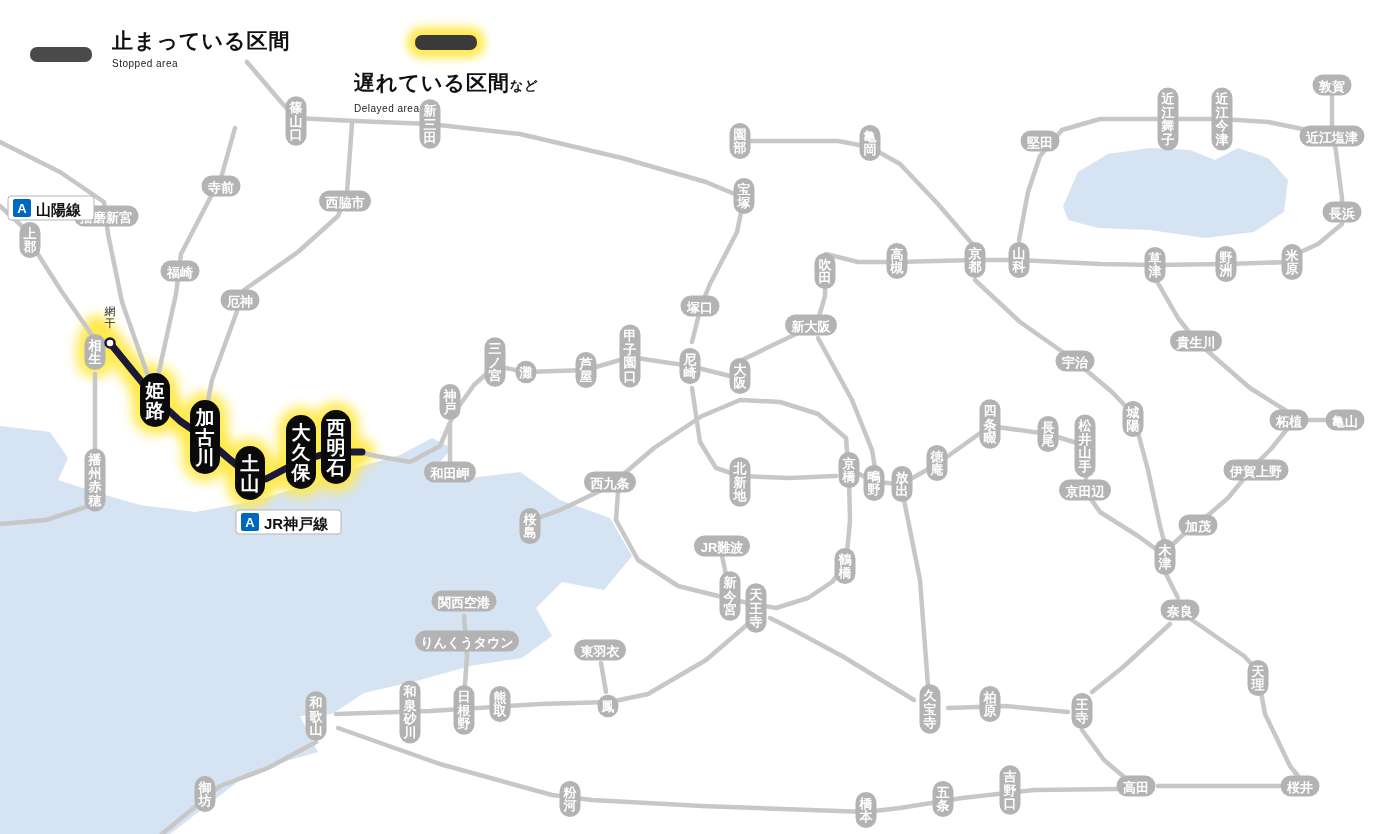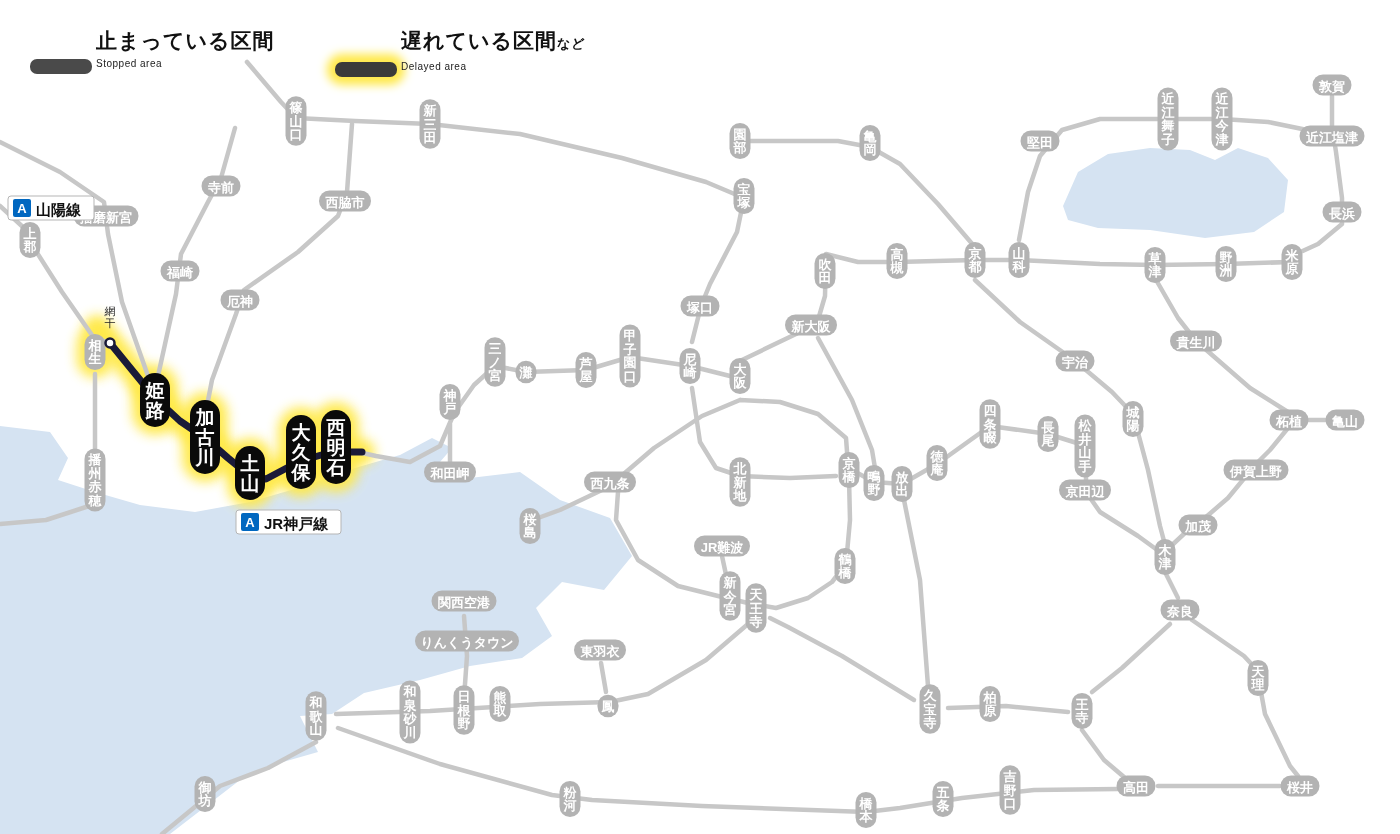--- a/index.html
+++ b/index.html
@@ -2,23 +2,23 @@
 <html><head>
 <meta charset="utf-8">
 <style>
   html,body{margin:0;padding:0;}
   body{
     width:1400px;height:834px;position:relative;overflow:hidden;background:#ffffff;
     font-family:"Liberation Sans","DejaVu Sans",sans-serif;
   }
   #map-svg{position:absolute;left:0;top:0;display:block;font-family:"Liberation Sans","DejaVu Sans",sans-serif;}
   .legend{position:absolute;left:0;top:0;width:100%;height:90px;z-index:5;pointer-events:none;}
-  .legend-item{position:absolute;top:28px;display:flex;align-items:flex-end;gap:4px;}
+  .legend-item{position:absolute;top:28px;display:flex;align-items:center;gap:20px;}
   .legend-item.stopped{left:30px;}
-  .legend-item.delayed{left:335px;}
+  .legend-item.delayed{left:354px;flex-direction:column;}
   .swatch{width:62px;height:15px;border-radius:7px;margin-top:7px;flex:0 0 auto;}
   .swatch.stopped-bar{background:#4a4a4a;}
   .swatch.delayed-bar{background:#3a3a3a;box-shadow:0 0 10px 8px #ffe94a;}
   .legend-text .ja{font-size:21px;font-weight:bold;color:#111;letter-spacing:1px;line-height:26px;}
   .legend-text .ja .suffix{font-size:13px;font-weight:bold;}
   .legend-text .en{font-size:10px;color:#222;letter-spacing:0.5px;line-height:20px;}
 </style>
 </head>
 <body>
 

